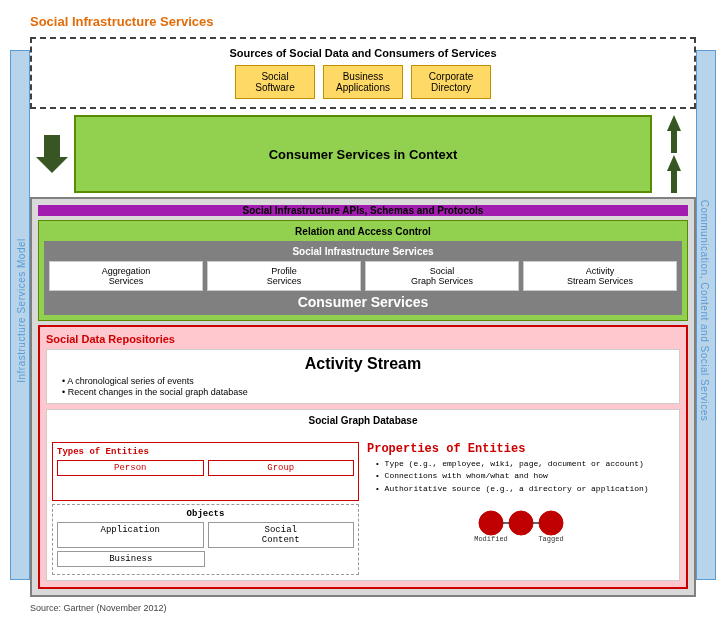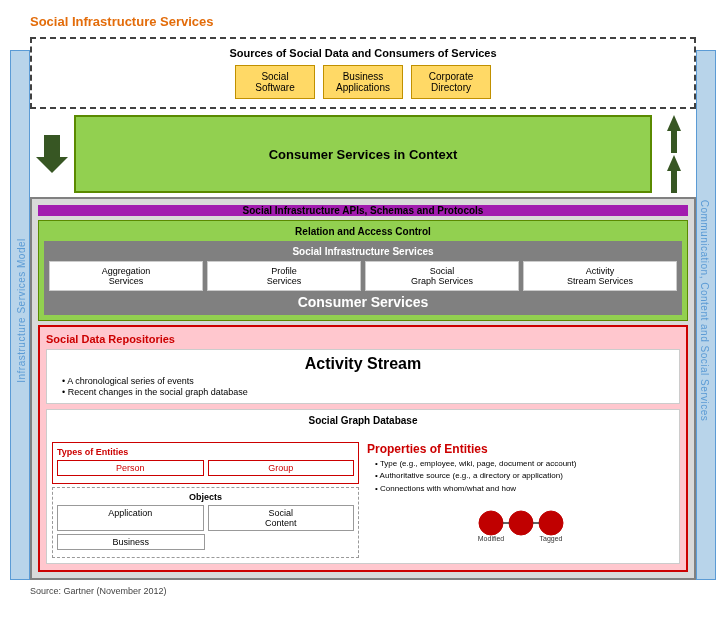--- a/index.html
+++ b/index.html
@@ -216,20 +216,21 @@
     }
     .social-graph-title {
       font-size: 10px;
       font-weight: bold;
       text-align: center;
       margin-bottom: 16px;
     }
     .graph-content {
       display: flex;
       gap: 8px;
+      font-family: Liberation Mono, monospace;
     }
     .graph-left {
       flex: 1;
     }
     .graph-right {
       flex: 1;
       font-size: 9px;
     }
     .entity-types-box {
       border: 1px solid #cc0000;
@@ -238,21 +239,21 @@
     }
     .entity-types-title {
       color: #cc0000;
       font-size: 9px;
       font-weight: bold;
       margin-bottom: 3px;
     }
     .entity-row {
       display: flex;
       gap: 4px;
-      margin-bottom: 3px;
+      margin-bottom: 20px;
     }
     .entity-item {
       background: white;
       border: 1px solid #cc0000;
       padding: 2px 6px;
       font-size: 9px;
       color: #cc0000;
       flex: 1;
       text-align: center;
     }
@@ -406,22 +407,22 @@
                   <div class="object-item">Business</div>
                   <div class="object-item" style="border:none; background:transparent;"></div>
                 </div>
               </div>
             </div>
 
             <div class="graph-right">
               <div class="properties-title">Properties of Entities</div>
               <div class="property-bullet">• <span>Type (e.g., employee, wiki, page, document
 or account)</span></div>
+              <div class="property-bullet">• <span>Connections with whom/what and how</span></div>
               <div class="property-bullet">• <span>Authoritative source (e.g., a directory or application)</span></div>
-              <div class="property-bullet">• <span>Connections with whom/what and how</span></div>
 
               <div style="display:flex; justify-content:center; margin-top:4px;">
                 <svg width="110" height="50">
 
                   <circle cx="25" cy="25" r="12" fill="#c00000" stroke="#c00000" stroke-width="1"></circle>
                   <circle cx="55" cy="25" r="12" fill="#c00000" stroke="#c00000" stroke-width="1"></circle>
                   <circle cx="85" cy="25" r="12" fill="#c00000" stroke="#c00000" stroke-width="1"></circle>
 
                   <line x1="37" y1="25" x2="43" y2="25" stroke="#333" stroke-width="1.5"></line>
                   <line x1="67" y1="25" x2="73" y2="25" stroke="#333" stroke-width="1.5"></line>

